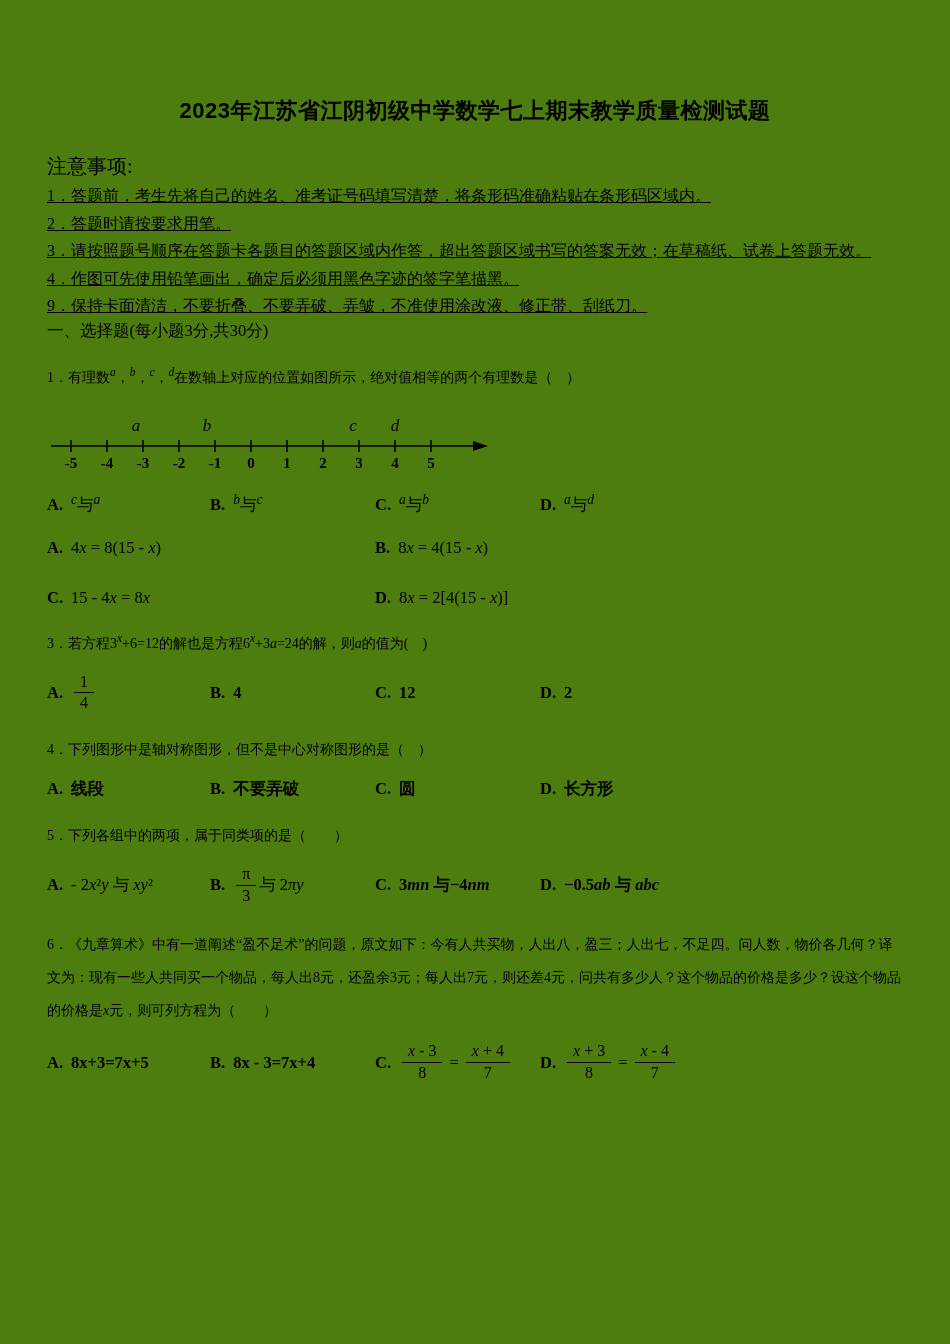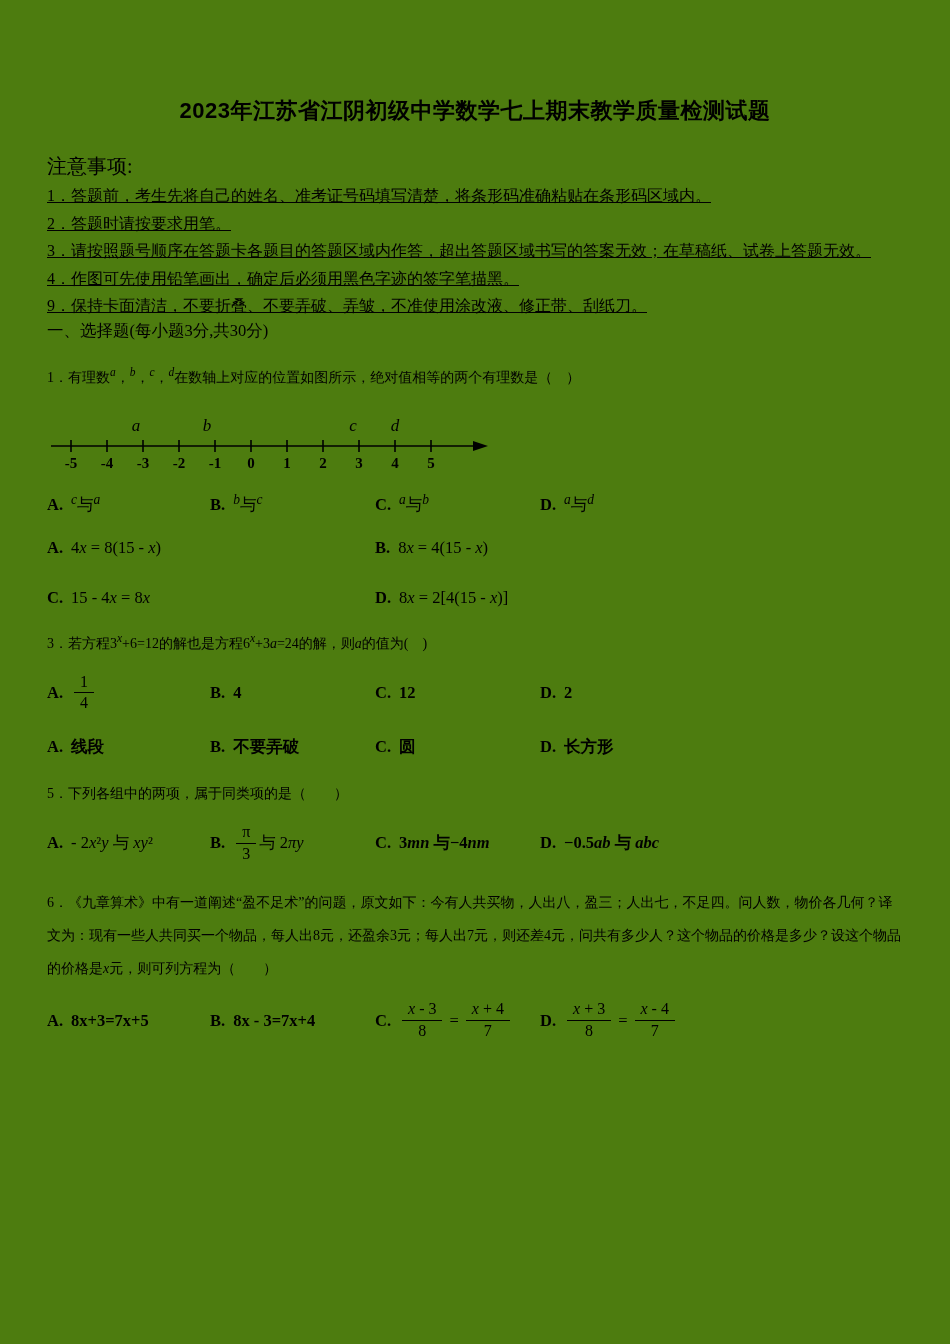--- a/index.html
+++ b/index.html
@@ -163,20 +163,21 @@
         <span class="opt-content bold">12</span>
       </span>
       <span class="opt">
         <span class="opt-label">D.</span>
         <span class="opt-content bold">2</span>
       </span>
     </div>
   </div>
 
   <div class="question">
+    <p class="stem">4．下列图形中是轴对称图形，但不是中心对称图形的是（　）</p>
     <div class="opts opts4">
       <span class="opt">
         <span class="opt-label">A.</span>
         <span class="opt-content bold">线段</span>
       </span>
       <span class="opt">
         <span class="opt-label">B.</span>
         <span class="opt-content bold">不要弄破</span>
       </span>
       <span class="opt">

